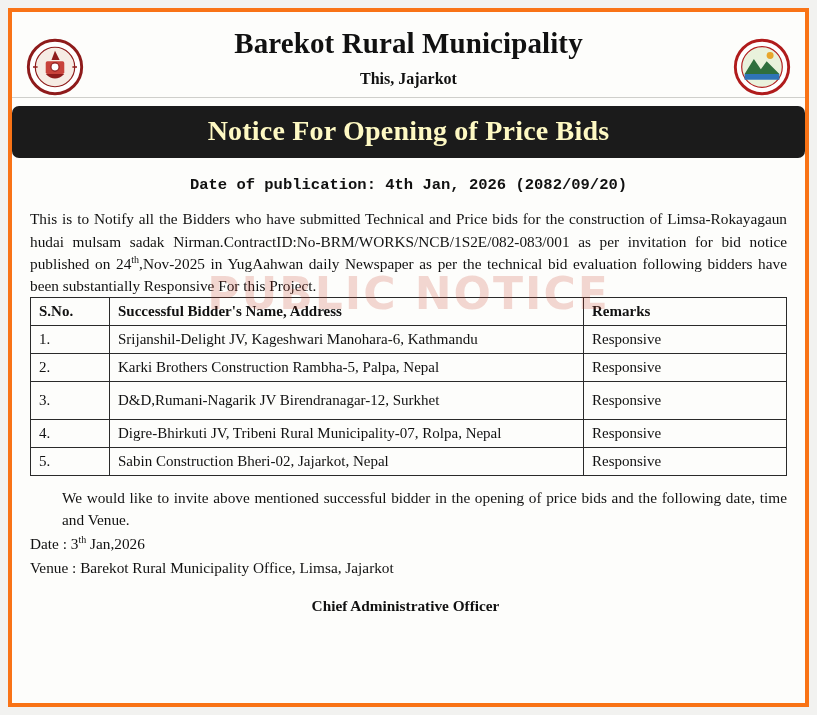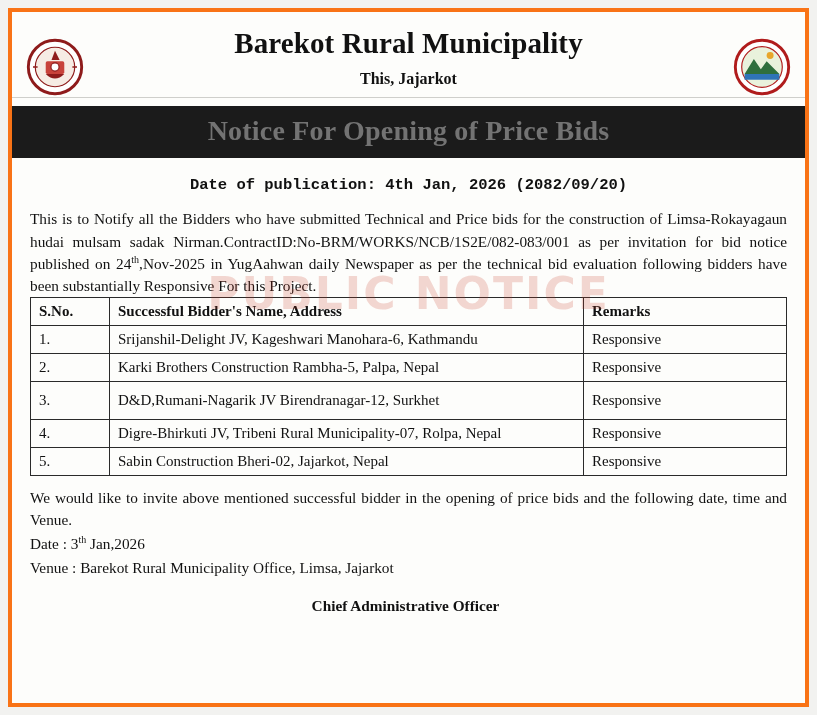--- a/index.html
+++ b/index.html
@@ -67,24 +67,25 @@
 
   .hr-thin {
     height: 1px;
     background: #cfcfcb;
     margin-top: 9px;
   }
 
   
   .title-bar {
     background: #1b1b1b;
-    color: #737373;
+    color: #fef9c3;
     text-align: center;
     padding: 9px 0 11px 0;
     margin-top: 2px;
+    border-radius: 7px;
   }
   .title-bar .t {
     font-size: 28px;
     font-weight: bold;
     letter-spacing: 0.2px;
   }
 
   
   .body-wrap {
     padding: 0 18px;
@@ -140,20 +141,21 @@
   .col-remarks { width: 186px; }
   table.bidders td.sn { padding-left: 8px; }
   table.bidders tr.r3 td { padding-top: 10px; padding-bottom: 10px; }
 
   
   .after-table {
     font-size: 15.3px;
     line-height: 1.45;
     margin-top: 11px;
     text-align: justify;
+    margin-left: 32px;
   }
   .detail-line {
     font-size: 15.3px;
     line-height: 1.62;
   }
   .detail-line sup { font-size: 10px; }
   .signature {
     text-align: center;
     font-size: 15.3px;
     font-weight: bold;

